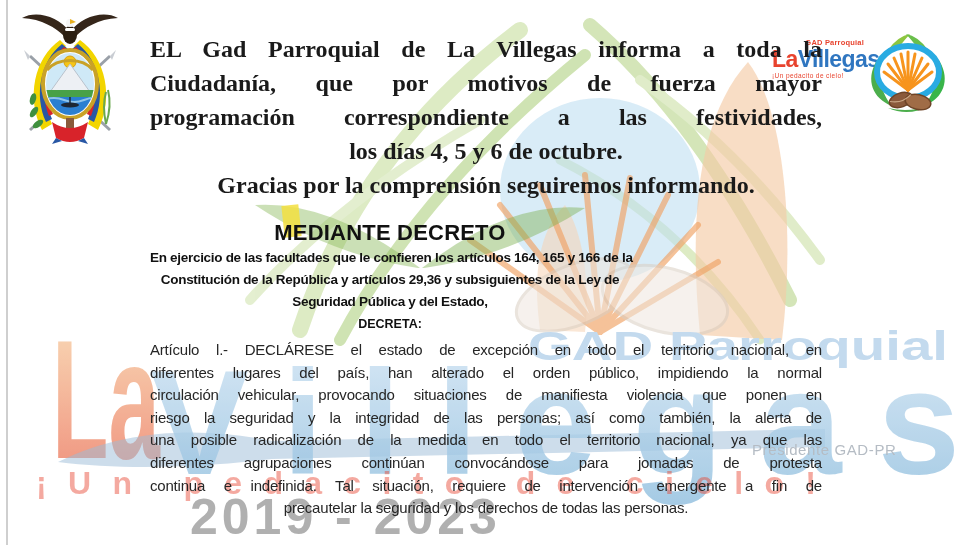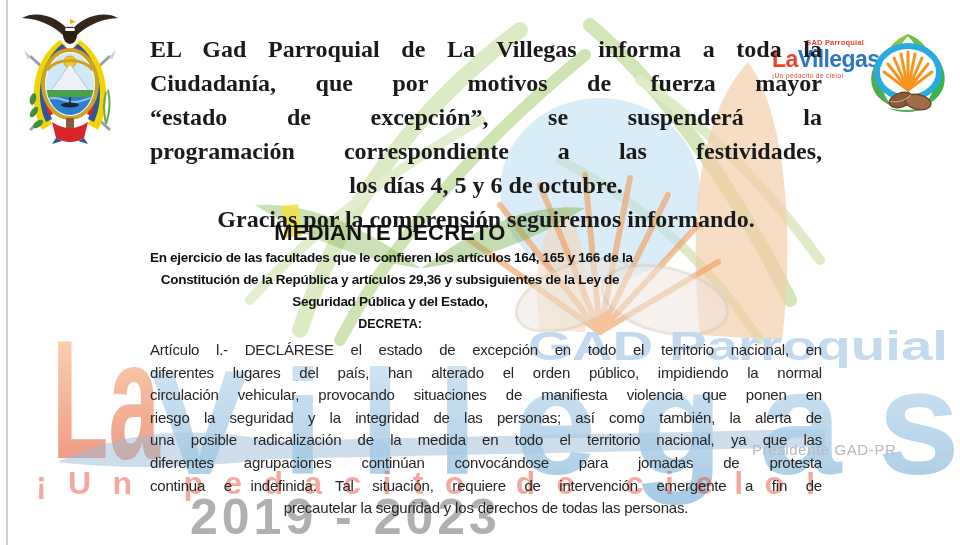--- a/index.html
+++ b/index.html
@@ -192,21 +192,20 @@
       <path d="M30,88 Q50,97 72,86 Q50,93 30,88 Z" fill="#4cae4c"></path>
       <ellipse cx="43" cy="80" rx="12" ry="7" fill="#8a5a3b" stroke="#6e4427" stroke-width="1.5" transform="rotate(-18 43 80)"></ellipse>
       <ellipse cx="60" cy="82" rx="13" ry="7.5" fill="#a06c46" stroke="#6e4427" stroke-width="1.5" transform="rotate(12 60 82)"></ellipse>
       <path d="M32,78 Q43,84 54,78" stroke="#c9a685" stroke-width="1.2" fill="none" transform="rotate(-18 43 80)"></path>
     </svg>
   </div>
 
   <div class="headline">
     <div class="jline">EL Gad Parroquial de La Villegas informa a toda la</div>
     <div class="jline">Ciudadanía, que por motivos de fuerza mayor</div>
-    <div class="jline">“estado de excepción”, se suspenderá la</div>
     <div class="jline">programación correspondiente a las festividades,</div>
     <div class="lline">los días 4, 5 y 6 de octubre.</div>
     <div class="lline">Gracias por la comprensión seguiremos informando.</div>
   </div>
 
   <div class="decree-block">
     <div class="decree-title">MEDIANTE DECRETO</div>
     <div class="preamble-line">En ejercicio de las facultades que le confieren los artículos 164, 165 y 166 de la</div>
     <div class="preamble-line">Constitución de la República y artículos 29,36 y subsiguientes de la Ley de</div>
     <div class="preamble-line">Seguridad Pública y del Estado,</div>

